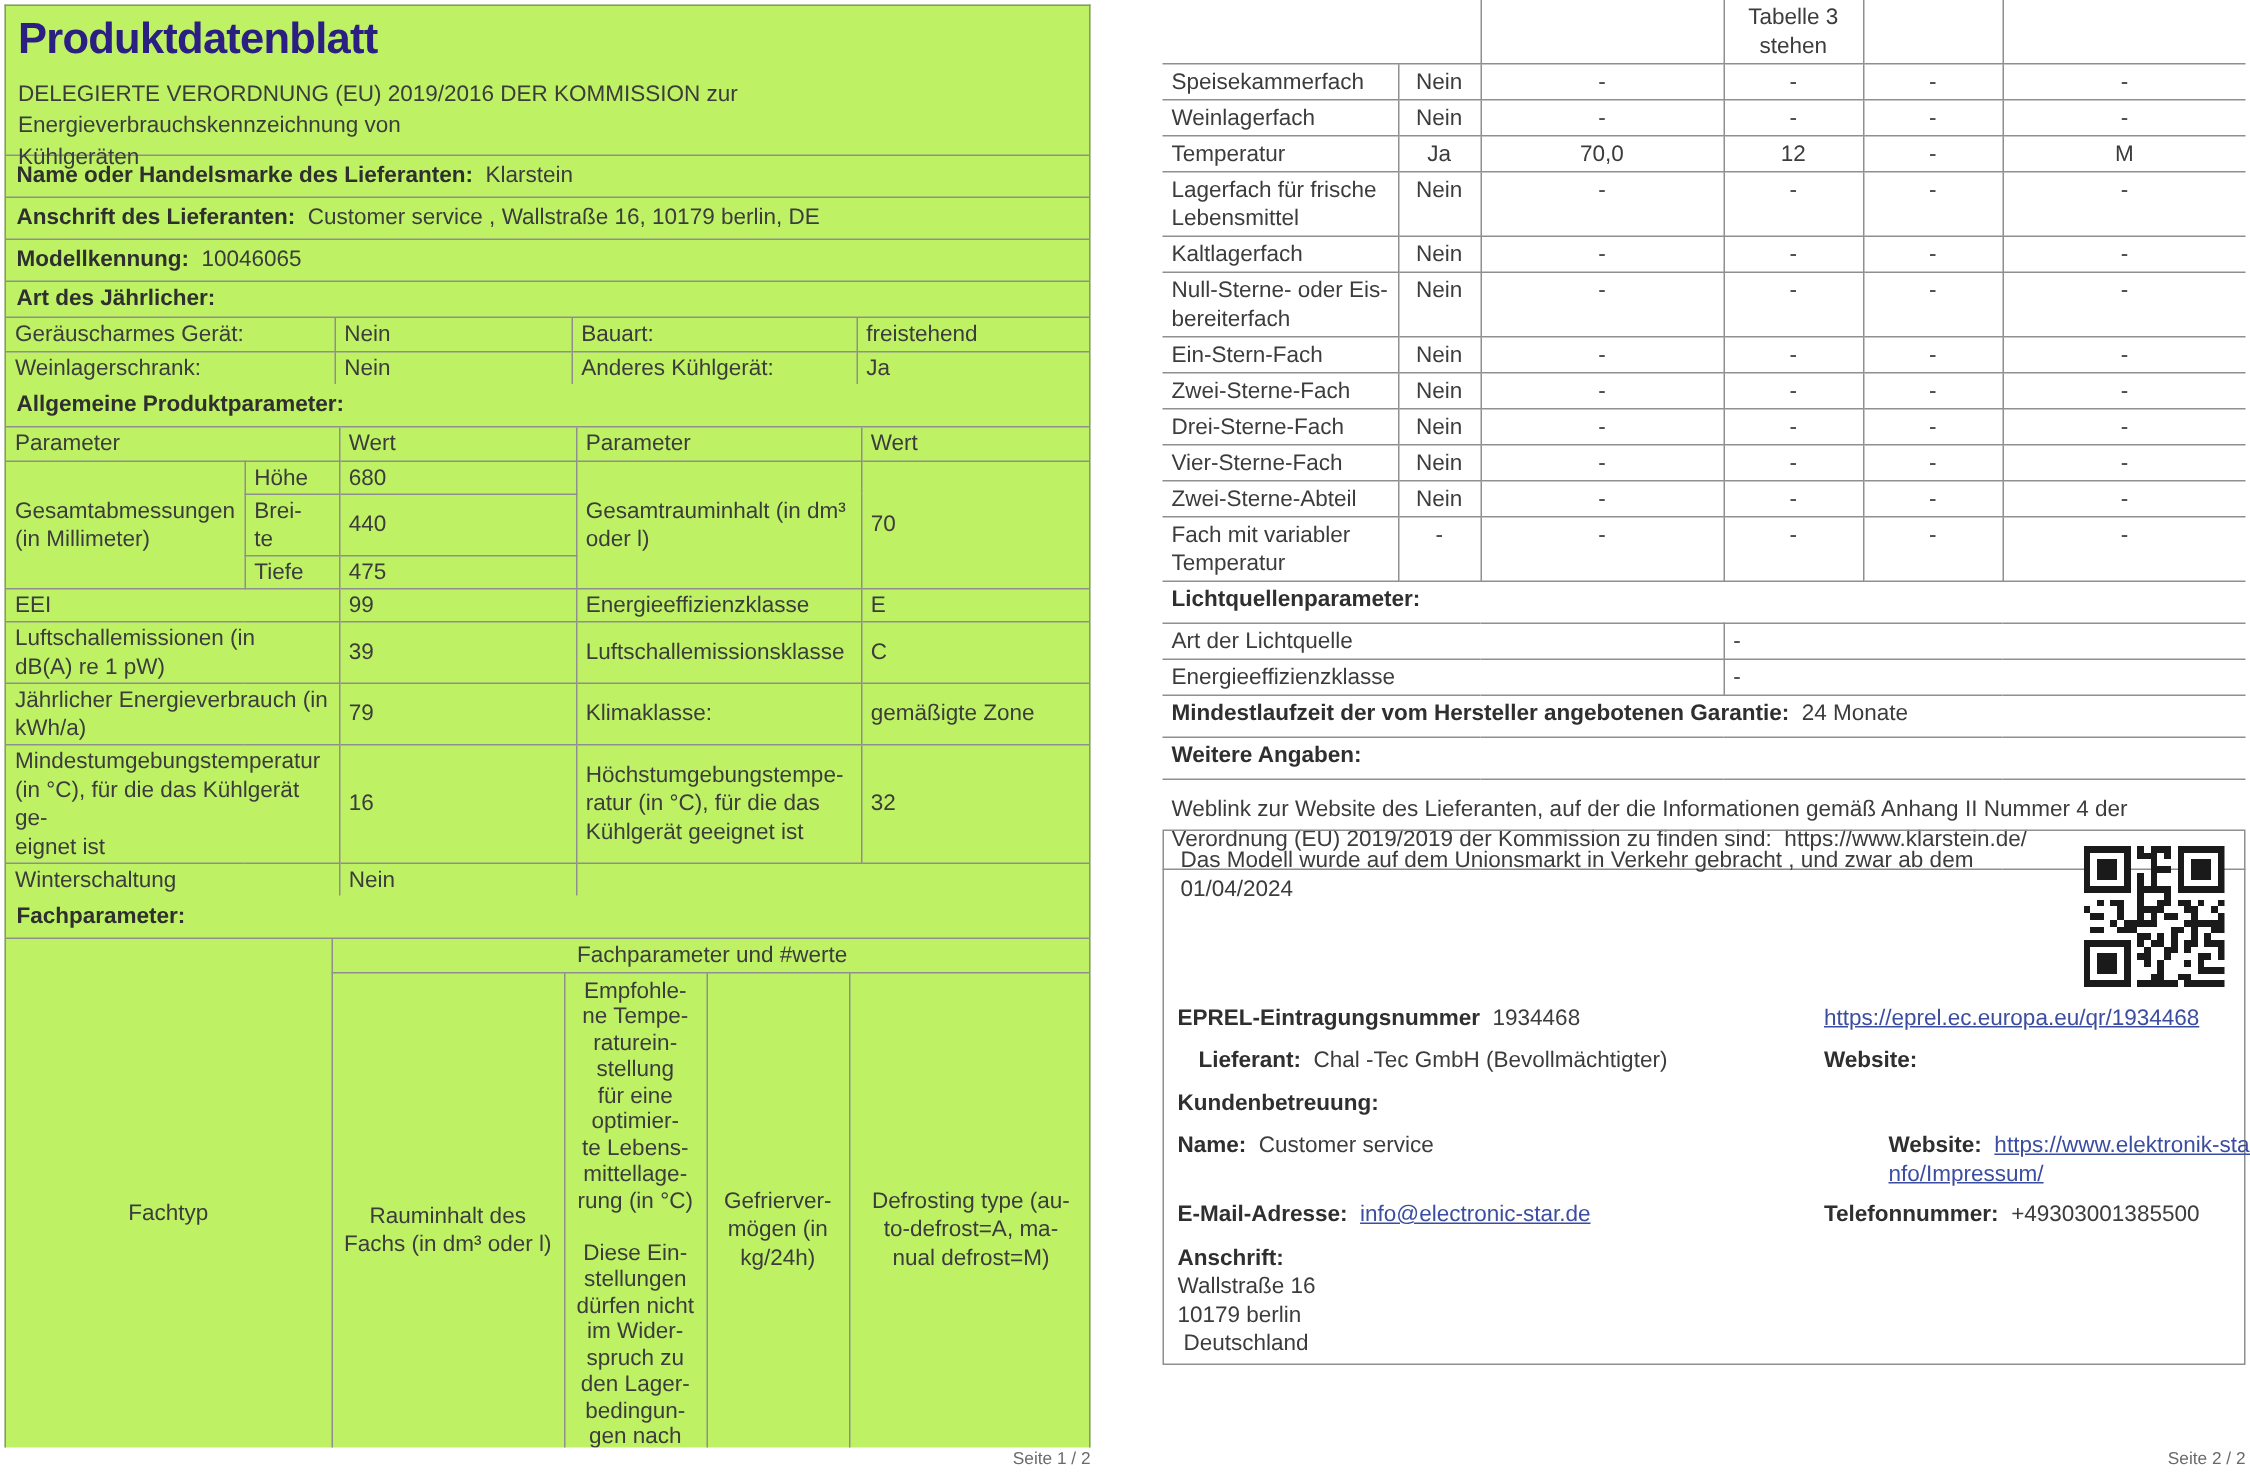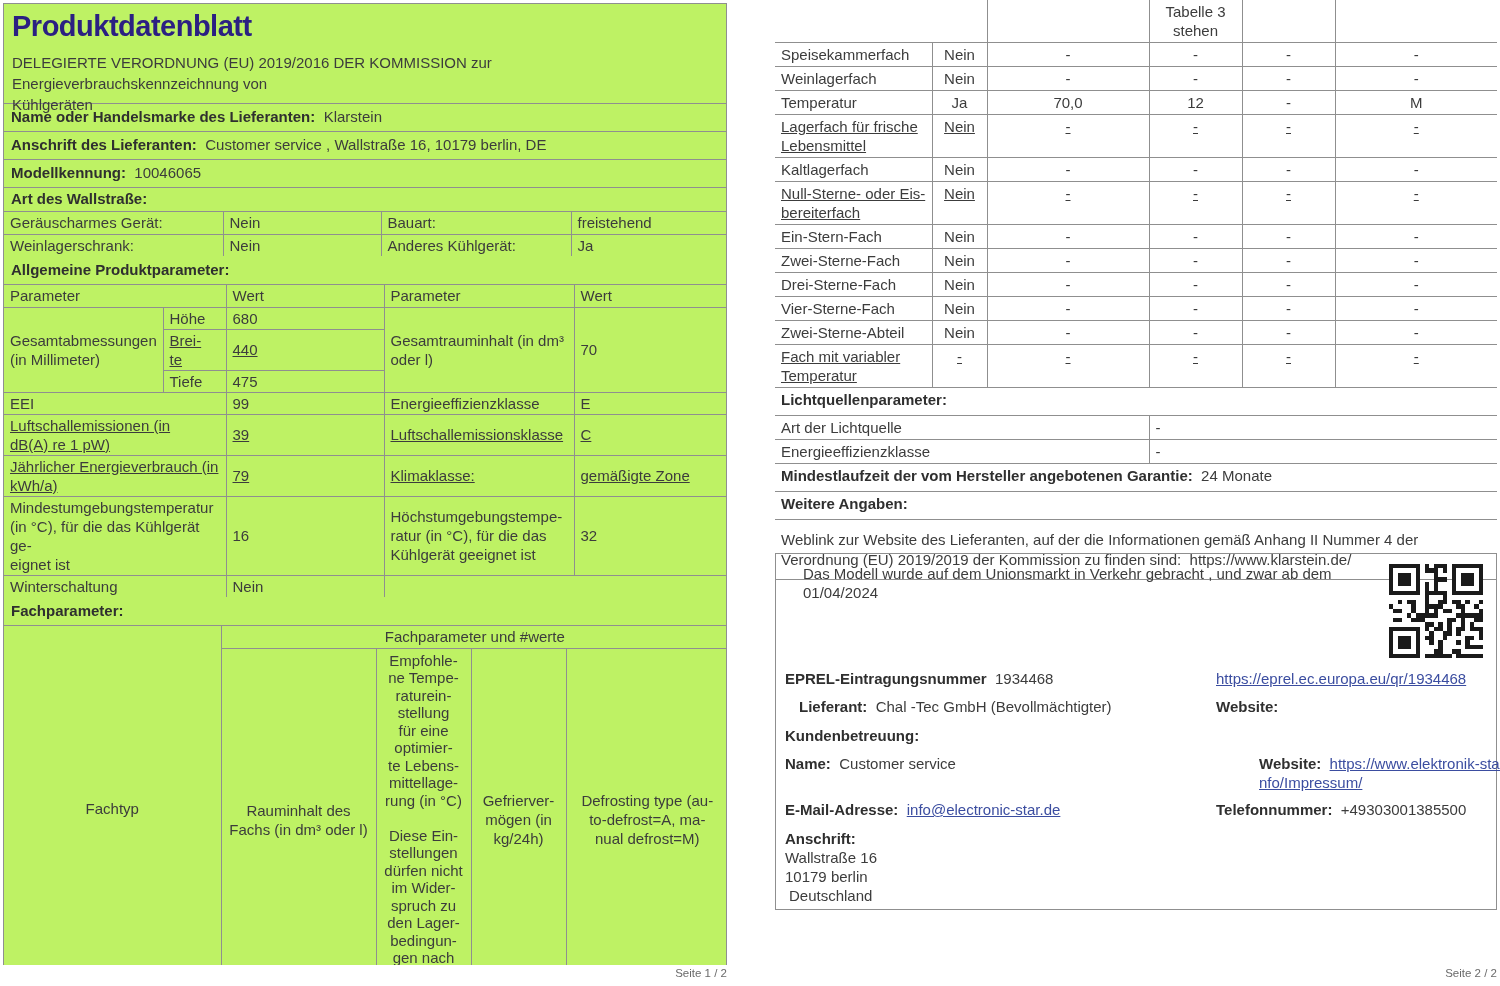--- a/index.html
+++ b/index.html
@@ -32,21 +32,21 @@
   .kv-row.tight{padding:3px 7px 4px;}
   .kv-row.head{padding:6px 7px;}
   table{border-collapse:collapse;width:724px;table-layout:fixed;}
   td{border:1px solid var(--b);padding:1px 6px;vertical-align:middle;overflow:hidden;}
   td:first-child{border-left:0;}
   td:last-child{border-right:0;}
   tr:first-child>td{border-top:0;}
   .t4 tr:last-child>td, .tparams tr:last-child>td{border-bottom:0;}
   .t4 td{height:22px;}
   tr.h21{height:21px;}  tr.h22{height:22px;}  tr.h28{height:28px;}
-  tr.h40{height:40px;}  tr.h41{height:41px;text-decoration:underline;}
+  tr.h40{height:40px;}  tr.h41{height:41px;}
   tr.h59{height:59px;}  tr.h60{height:60px;}  tr.tall{height:343px;}
   .tfach td{text-align:center;}
   .tfach td.temp-col{vertical-align:top;line-height:17.5px;padding-top:3px;}
   .tfach tr:last-child>td{border-bottom:0;}
   .center{text-align:center;}
   .page-footer{
     position:absolute;top:966px;font-size:11.5px;color:#6a6a6a;text-align:right;line-height:14px;
   }
   .pf1{left:3px;width:724px;}
   .pf2{left:775px;width:722px;}
@@ -80,21 +80,21 @@
   </div>
   <div class="kv-row">
     <b>Anschrift des Lieferanten:</b>&nbsp;
     <span>Customer service , Wallstraße 16, 10179 berlin, DE</span>
   </div>
   <div class="kv-row">
     <b>Modellkennung:</b>&nbsp;
     <span>10046065</span>
   </div>
   <div class="kv-row tight">
-    <b>Art des Wallstraße:</b>
+    <b>Art des Jährlicher:</b>
   </div>
 
   <table class="t4">
     <colgroup>
         <col style="width:219px">
         <col style="width:158px">
         <col style="width:190px">
         <col style="width:157px">
       </colgroup>
     <tbody>
@@ -382,21 +382,21 @@
     <tr class="h60">
       <td colspan="6" style="vertical-align:middle;line-height:20px;">
         <span>Weblink zur Website des Lieferanten, auf der die Informationen gemäß Anhang II Nummer 4 der Verordnung (EU) 2019/2019 der Kommission zu finden sind:</span>&nbsp;
         <span>https://www.klarstein.de/</span>
       </td>
     </tr>
   </tbody>
     </table>
 
   <div class="contact-box">
-    <div class="cb-item" style="left:27px;top:10px;width:590px;">Das Modell wurde auf dem Unionsmarkt in Verkehr gebracht , und zwar ab dem 01/04/2024</div>
+    <div class="cb-item" style="left:11px;top:10px;width:590px;">Das Modell wurde auf dem Unionsmarkt in Verkehr gebracht , und zwar ab dem 01/04/2024</div>
     <div class="qr"><svg viewBox="0 0 21 21" width="94" height="94" shape-rendering="crispEdges" fill="#1a1a1a">
           <rect x="8" y="0" width="1" height="1"></rect>
           <rect x="10" y="0" width="1" height="1"></rect>
           <rect x="11" y="0" width="1" height="1"></rect>
           <rect x="12" y="0" width="1" height="1"></rect>
           <rect x="8" y="1" width="1" height="1"></rect>
           <rect x="9" y="1" width="1" height="1"></rect>
           <rect x="10" y="1" width="1" height="1"></rect>
           <rect x="12" y="1" width="1" height="1"></rect>
           <rect x="10" y="2" width="1" height="1"></rect>

